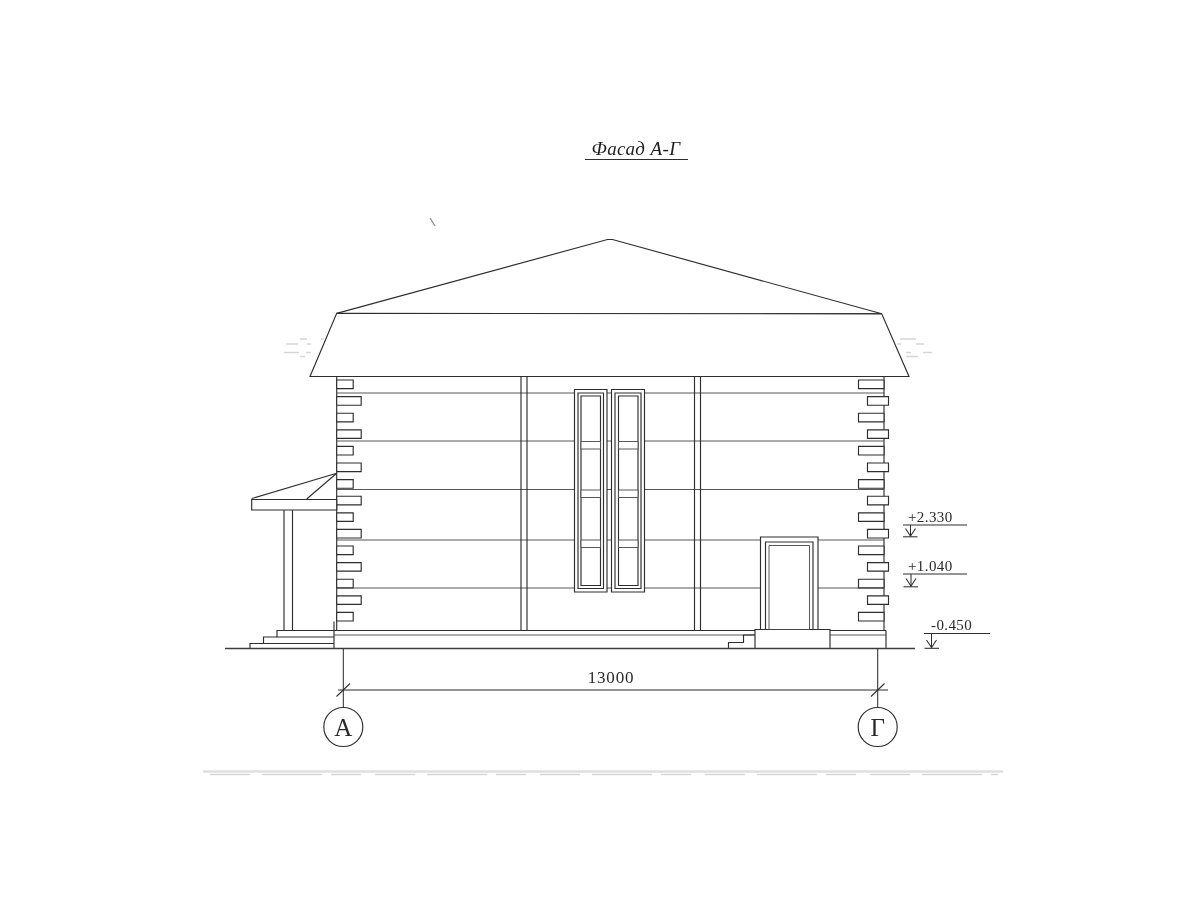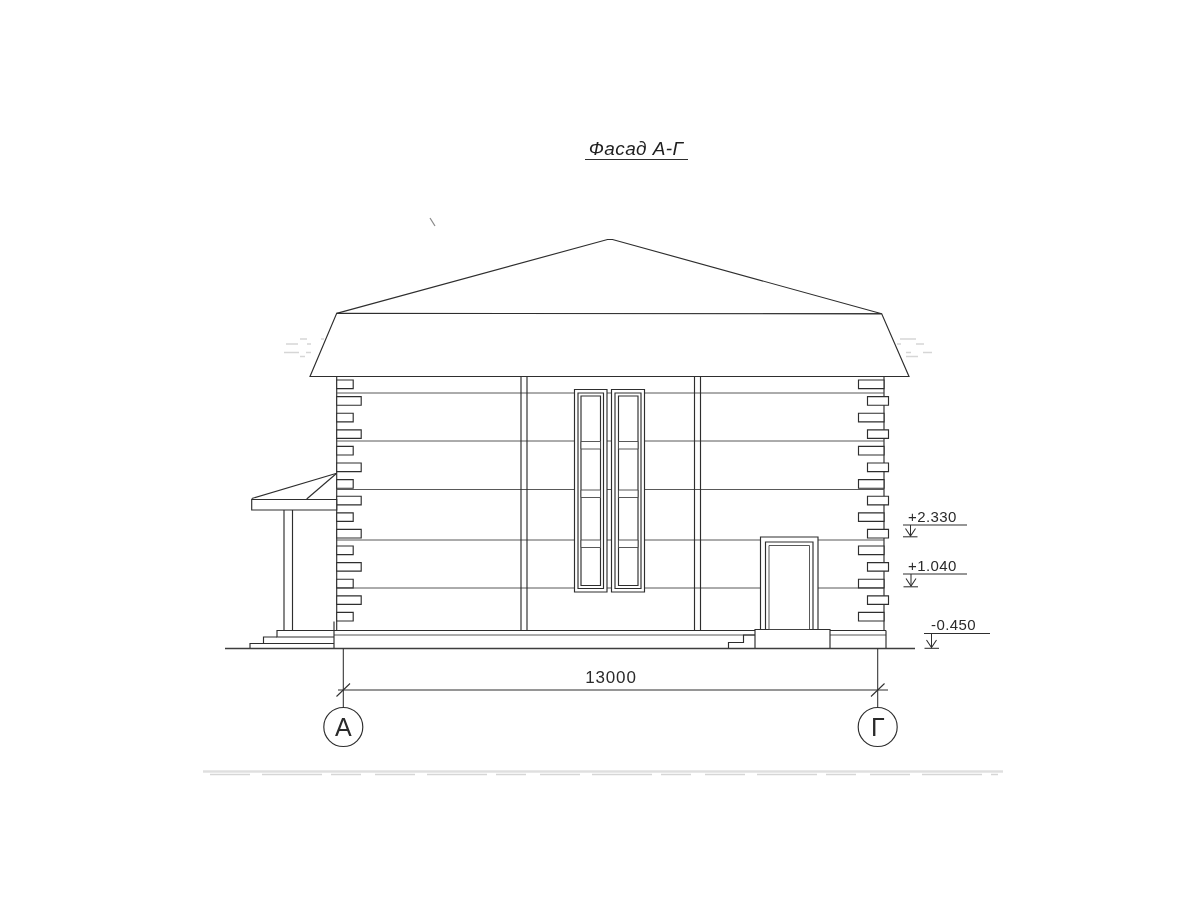--- a/index.html
+++ b/index.html
@@ -1,17 +1,17 @@
 <!DOCTYPE html>
 <html><head>
 <meta charset="utf-8">
 <style>
   html,body{margin:0;padding:0;background:#ffffff;}
   .page{position:relative;width:1200px;height:900px;background:#ffffff;overflow:hidden;
-        font-family:Liberation Sans, sans-serif;}
+        font-family:Liberation Serif, serif;}
   svg{position:absolute;left:0;top:0;}
   svg *{vector-effect:non-scaling-stroke;}
   .ln{stroke:#2e2e2e;stroke-width:1.15;fill:none;stroke-linecap:butt;}
   .thin{stroke:#464646;stroke-width:0.9;fill:none;}
   .fillw{fill:#ffffff;}
   .dim{stroke:#2e2e2e;stroke-width:1.05;fill:none;}
   .scan{stroke:#c9c9c9;stroke-width:1.6;fill:none;opacity:.75;}
   .scan2{stroke:#d8d8d8;stroke-width:2.4;fill:none;opacity:.8;}
   text{fill:#1f1f1f;}
   .t-title{font-size:19px;font-style:italic;letter-spacing:.4px;}

